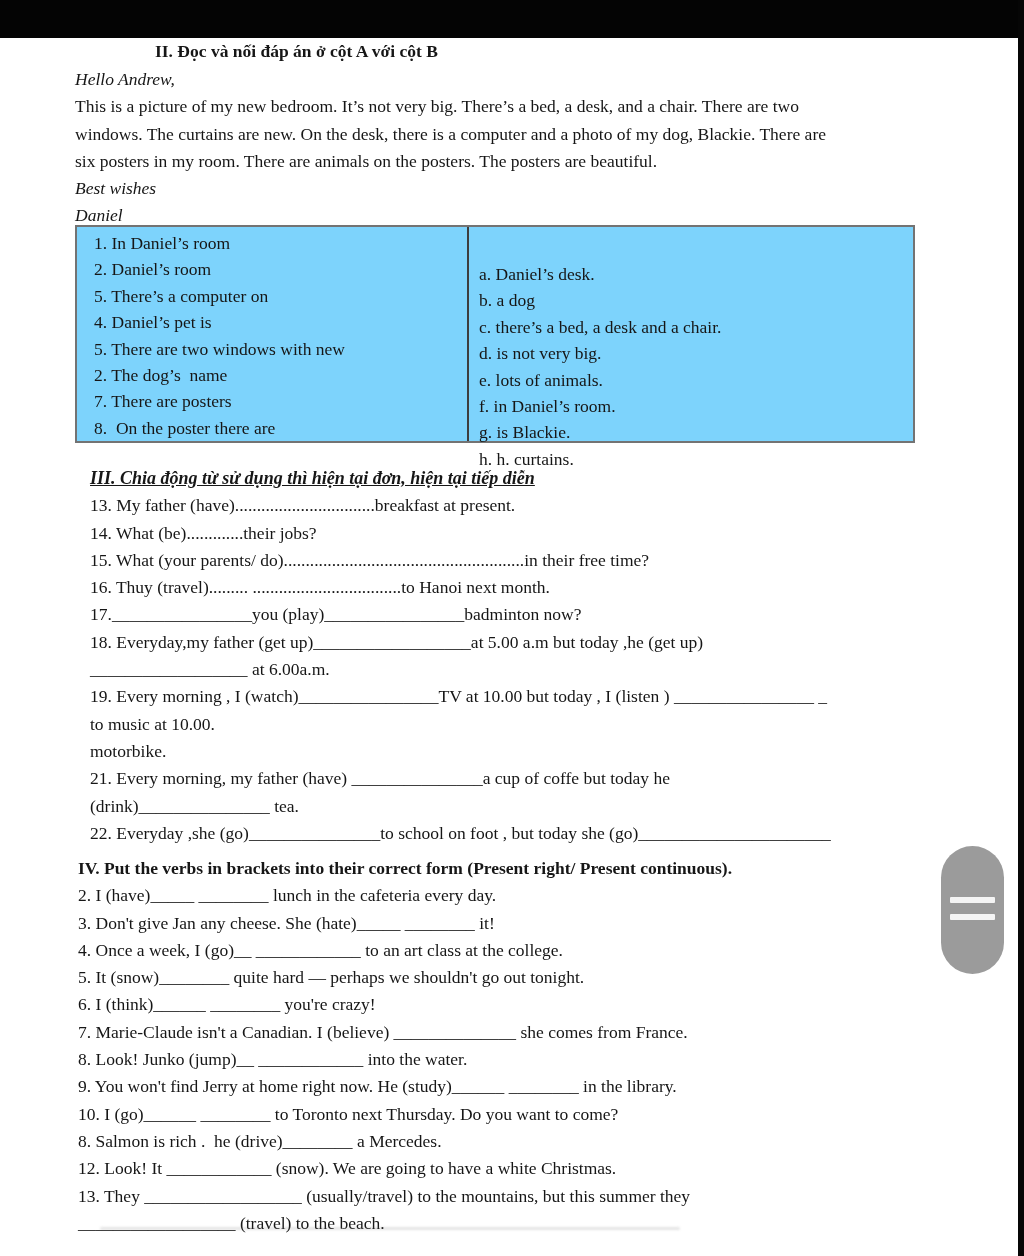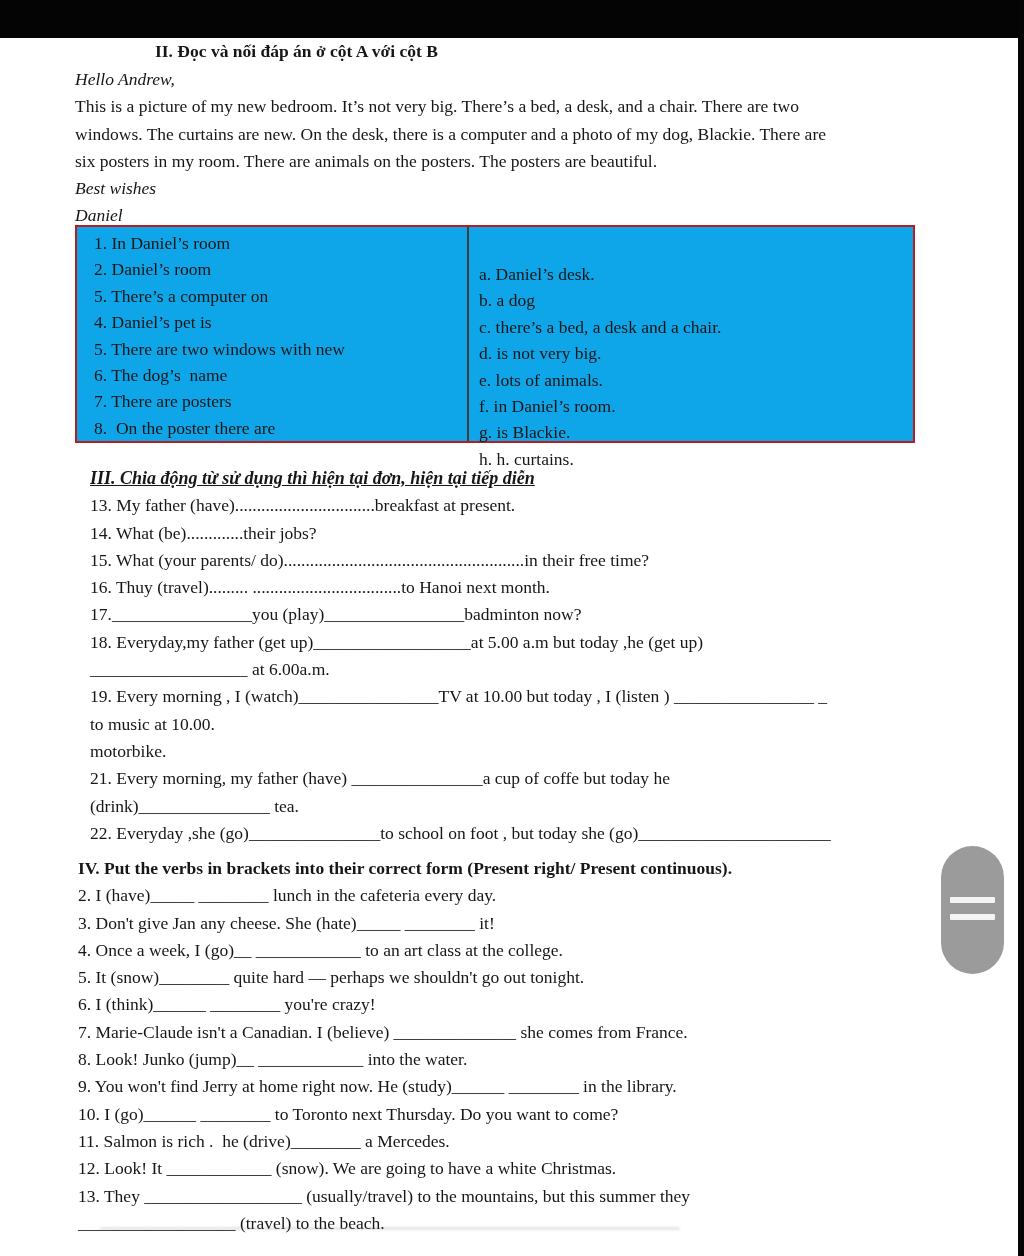--- a/index.html
+++ b/index.html
@@ -10,21 +10,21 @@
     color:#161616;
   }
   .topbar{position:absolute;left:0;top:0;width:1024px;height:38px;background:#040404;}
   .rightstrip{position:absolute;right:0;top:0;width:6px;height:1256px;background:#060606;}
   .h-ii{position:absolute;left:120px;top:41px;font-size:17.5px;font-weight:bold;white-space:pre-wrap;margin-left:35px;}
   .letter{position:absolute;left:75px;top:66px;width:870px;font-size:17.5px;line-height:27.3px;}
   .ln{white-space:pre-wrap;}
   .it{font-style:italic;}
   .match-table{
     position:absolute;left:75px;top:225px;width:840px;height:218px;
-    border:2px solid #b91c1c;box-sizing:border-box;display:flex;background:#0ea5e9;
+    border:2px solid #737373;box-sizing:border-box;display:flex;background:#7dd3fc;
   }
   .colA{width:392px;border-right:2px solid #3d3d3d;box-sizing:border-box;padding:3px 4px 0 17px;}
   .colB{flex:1;padding:3px 4px 0 10px;margin-top:31px;}
   .match-table .ln{font-size:17.5px;line-height:26.4px;}
   .s3{position:absolute;left:90px;top:450px;width:848px;font-size:17.5px;line-height:27.3px;margin-top:15px;}
   .s3 .hd{font-weight:bold;font-style:italic;text-decoration:underline;font-size:18px;}
   .s4{position:absolute;left:78px;top:855px;width:874px;font-size:17.5px;line-height:27.3px;}
   .s4 .hd{font-weight:bold;}
   .smudge{
     position:absolute;left:100px;top:1227px;width:580px;height:3px;
@@ -57,21 +57,21 @@
     <div class="ln it">Daniel</div>
   </div>
 
   <div class="match-table">
     <div class="colA">
       <div class="ln">1. In Daniel’s room</div>
       <div class="ln">2. Daniel’s room</div>
       <div class="ln">5. There’s a computer on</div>
       <div class="ln">4. Daniel’s pet is</div>
       <div class="ln">5. There are two windows with new</div>
-      <div class="ln">6. The dog’s  name</div>
+      <div class="ln">2. The dog’s  name</div>
       <div class="ln">7. There are posters</div>
       <div class="ln">8.  On the poster there are</div>
     </div>
     <div class="colB">
       <div class="ln">a. Daniel’s desk.</div>
       <div class="ln">b. a dog</div>
       <div class="ln">c. there’s a bed, a desk and a chair.</div>
       <div class="ln">d. is not very big.</div>
       <div class="ln">e. lots of animals.</div>
       <div class="ln">f. in Daniel’s room.</div>
@@ -101,21 +101,21 @@
     <div class="ln hd">IV. Put the verbs in brackets into their correct form (Present right/ Present continuous).</div>
     <div class="ln">2. I (have)_____ ________ lunch in the cafeteria every day.</div>
     <div class="ln">3. Don't give Jan any cheese. She (hate)_____ ________ it!</div>
     <div class="ln">4. Once a week, I (go)__ ____________ to an art class at the college.</div>
     <div class="ln">5. It (snow)________ quite hard — perhaps we shouldn't go out tonight.</div>
     <div class="ln">6. I (think)______ ________ you're crazy!</div>
     <div class="ln">7. Marie-Claude isn't a Canadian. I (believe) ______________ she comes from France.</div>
     <div class="ln">8. Look! Junko (jump)__ ____________ into the water.</div>
     <div class="ln">9. You won't find Jerry at home right now. He (study)______ ________ in the library.</div>
     <div class="ln">10. I (go)______ ________ to Toronto next Thursday. Do you want to come?</div>
-    <div class="ln">11. Salmon is rich .  he (drive)________ a Mercedes.</div>
+    <div class="ln">8. Salmon is rich .  he (drive)________ a Mercedes.</div>
     <div class="ln">12. Look! It ____________ (snow). We are going to have a white Christmas.</div>
     <div class="ln">13. They __________________ (usually/travel) to the mountains, but this summer they</div>
     <div class="ln">__________________ (travel) to the beach.</div>
   </div>
 
   <div class="smudge"></div>
 
   <div class="pill">
     <span>
       <span class="bar bar1"></span>

